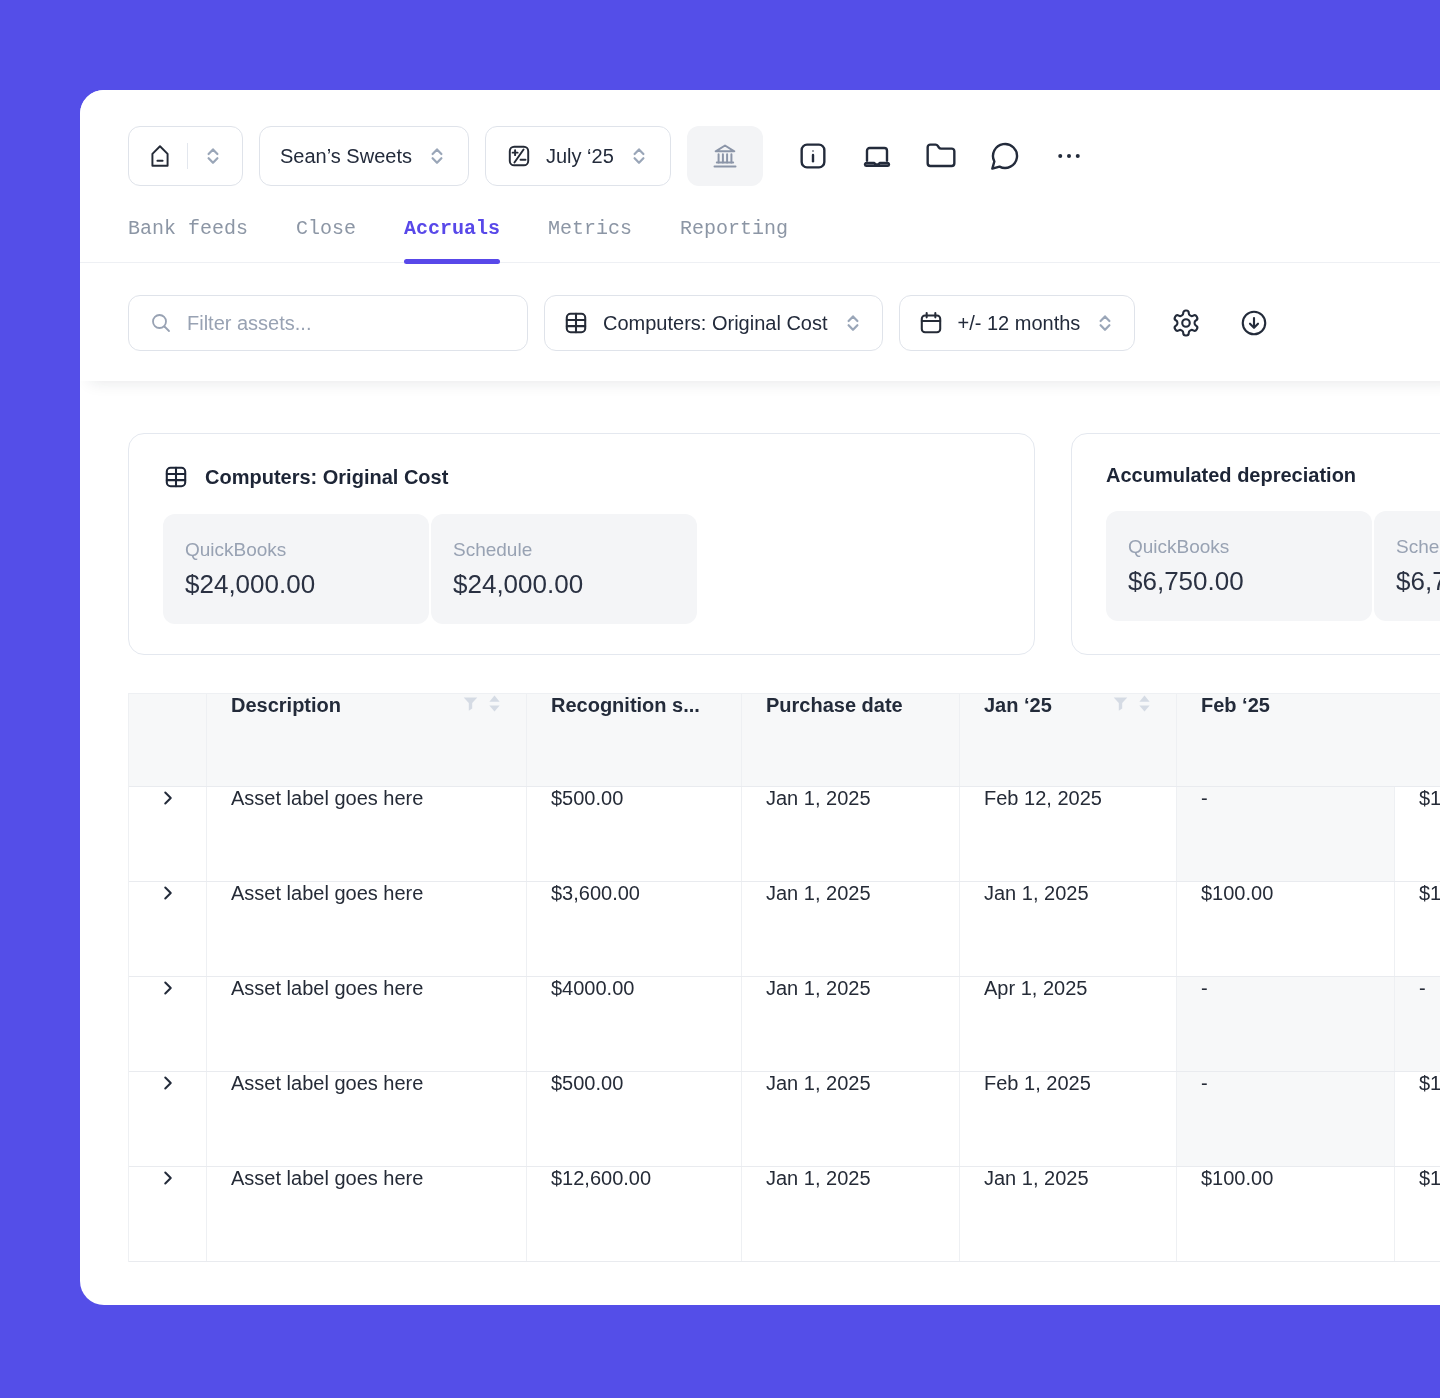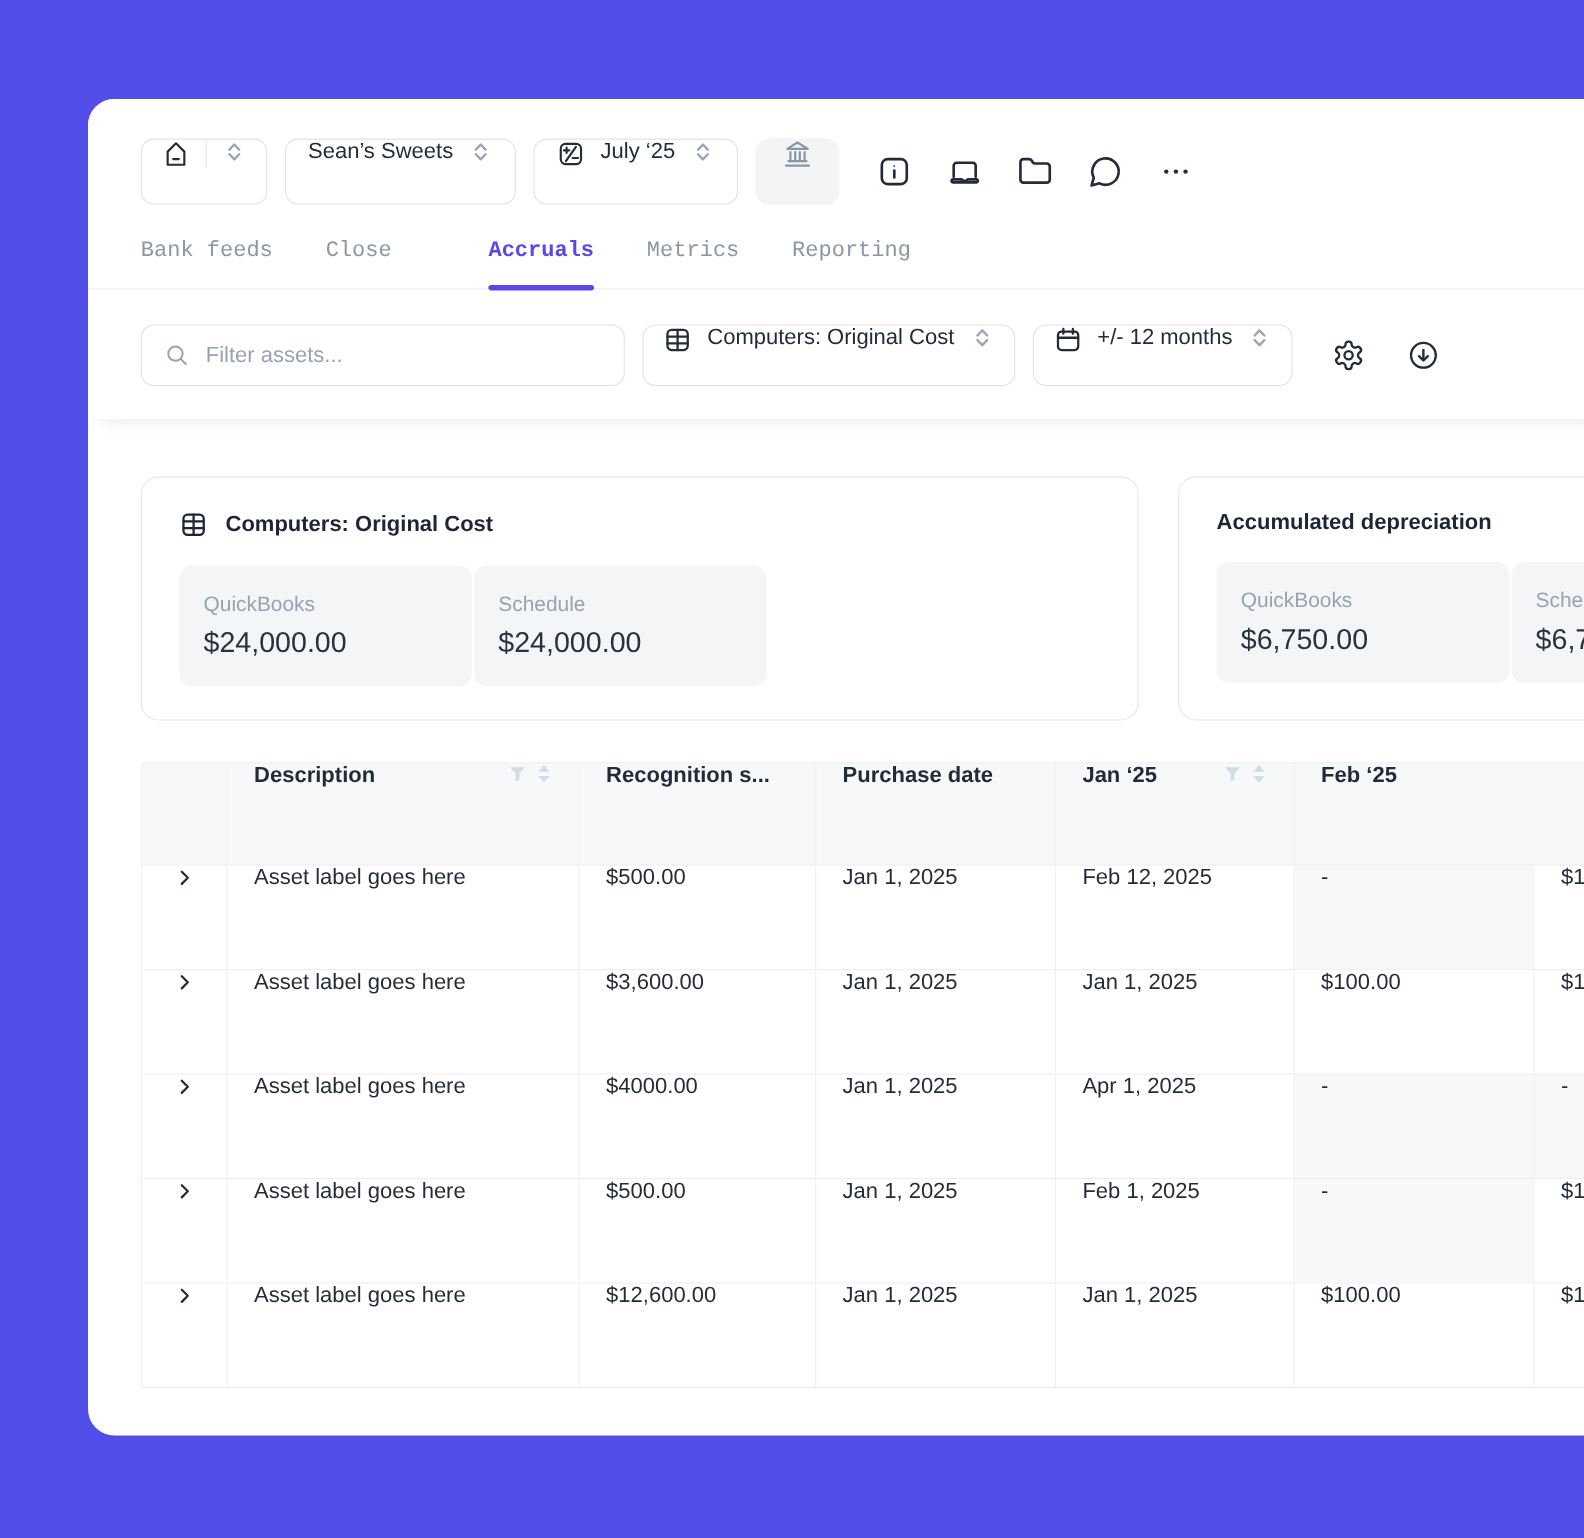--- a/index.html
+++ b/index.html
@@ -16,21 +16,21 @@
   
   .top-header {
     background:#fff; position:relative; z-index:2;
     box-shadow:0 10px 16px -10px rgba(23,30,46,.12);
   }
   .toolbar {
     display:flex; align-items:center; gap:16px;
     padding:36px 48px 0 48px;
   }
   .btn {
-    display:inline-flex; height:60px;
+    display:inline-flex; align-items:center; height:60px;
     border:1px solid #dfe3ea; border-radius:12px; background:#fff;
     font-size:20px; color:#232b3b; cursor:pointer;
   }
   .btn-home { padding:0 18px; gap:14px; }
   .btn-home .divider { width:1px; height:26px; background:#e3e7ee; }
   .btn-select { padding:0 20px; gap:14px; font-weight:500; }
   .btn-bank {
     border:none; background:#f3f4f6; width:76px; height:60px;
     justify-content:center; color:#8b95a8;
   }
@@ -44,31 +44,31 @@
   
   .tabs {
     display:flex; gap:48px; margin-top:30px; padding:0 48px;
     border-bottom:1px solid #eef0f4;
   }
   .tab {
     position:relative; padding-bottom:20px; font-size:20px; line-height:26px;
     color:#8c96a5; cursor:pointer; background:none; border:none;
     font-family:Liberation Mono, monospace;
   }
-  .tab.active { color:#5848e9; font-weight:700;margin-left:40px; }
+  .tab.active { color:#5848e9; font-weight:700; }
   .tab.active::after {
     content:""; position:absolute; left:0; right:0; bottom:-2px;
     height:5px; border-radius:3px; background:#5848e9;
   }
   
   .filter-row {
     display:flex; align-items:center; gap:16px; padding:32px 48px 30px 48px;
   }
   .search-box {
-    display:flex; align-items:center; gap:14px; width:440px; height:56px;
+    display:flex; align-items:center; gap:14px; width:400px; height:56px;
     border:1px solid #dfe3ea; border-radius:12px; padding:0 20px; color:#98a2b3;
   }
   .search-box input {
     border:none; outline:none; font-size:20px; flex:1; min-width:0;
     font-family:inherit; color:#232b3b;
   }
   .search-box input::placeholder { color:#98a2b3; }
   .dropdown { padding:0 18px; gap:14px; font-weight:500; height:56px; }
   .tool-icons { display:flex; align-items:center; gap:34px; margin-left:18px; }
   .tool-icons .icon-btn { width:34px; height:56px; }

